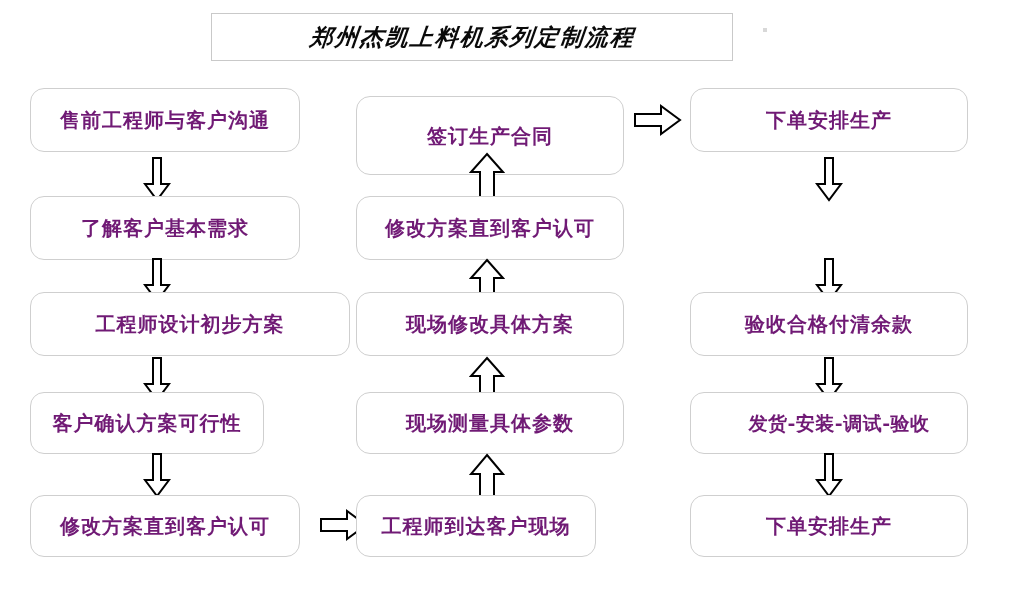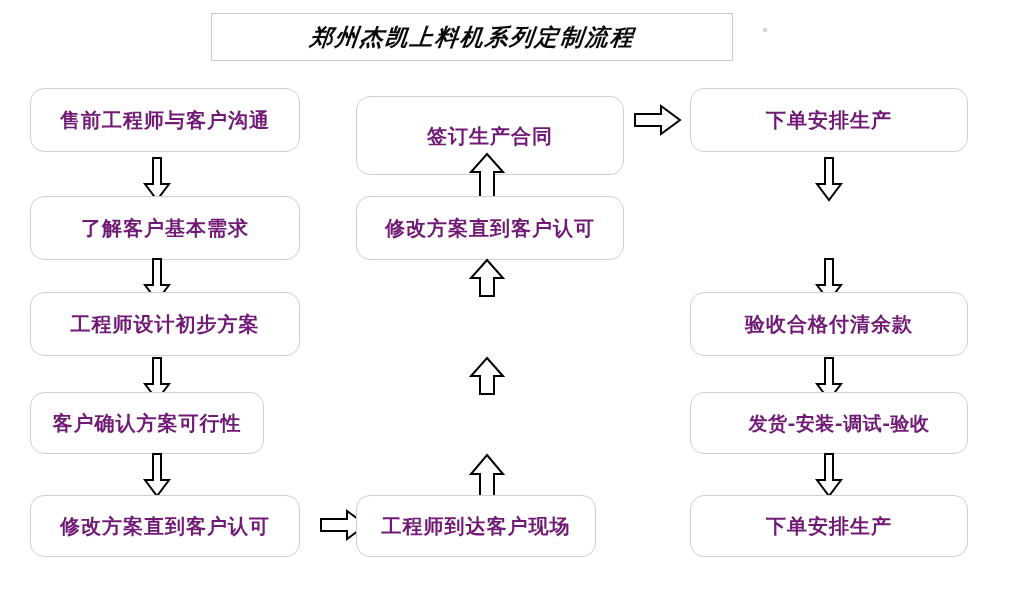--- a/index.html
+++ b/index.html
@@ -117,21 +117,21 @@
   <div class="node" style="left:30px; top:196px; width:270px; height:64px;">
     <span class="node-label">了解客户基本需求</span>
   </div>
 
   <div class="arrow" style="left:142px; top:258px;">
     <svg width="30" height="45" viewBox="0 0 30 45">
         <path d="M11,1 L19,1 L19,27 L27,27 L15,43 L3,27 L11,27 Z"></path>
       </svg>
   </div>
 
-  <div class="node" style="left:30px; top:292px; width:270px; height:64px;">
+  <div class="node" style="left:30px; top:292px; width:320px; height:64px;">
     <span class="node-label">工程师设计初步方案</span>
   </div>
 
   <div class="arrow" style="left:142px; top:357px;">
     <svg width="30" height="45" viewBox="0 0 30 45">
         <path d="M11,1 L19,1 L19,27 L27,27 L15,43 L3,27 L11,27 Z"></path>
       </svg>
   </div>
 
   <div class="node" style="left:30px; top:392px; width:234px; height:62px;">
@@ -167,27 +167,33 @@
   <div class="node" style="left:356px; top:196px; width:268px; height:64px;">
     <span class="node-label">修改方案直到客户认可</span>
   </div>
 
   <div class="arrow" style="left:468px; top:258px;">
     <svg width="38" height="40" viewBox="0 0 38 40">
         <path d="M19,2 L35,20 L26,20 L26,38 L12,38 L12,20 L3,20 Z"></path>
       </svg>
   </div>
 
+  <div class="node" style="left:356px; top:292px; width:268px; height:64px;">
+    <span class="node-label">现场修改具体方案</span>
+  </div>
 
   <div class="arrow" style="left:468px; top:356px;">
     <svg width="38" height="40" viewBox="0 0 38 40">
         <path d="M19,2 L35,20 L26,20 L26,38 L12,38 L12,20 L3,20 Z"></path>
       </svg>
   </div>
 
+  <div class="node" style="left:356px; top:392px; width:268px; height:62px;">
+    <span class="node-label">现场测量具体参数</span>
+  </div>
 
   <div class="arrow" style="left:468px; top:453px;">
     <svg width="38" height="45" viewBox="0 0 38 45">
         <path d="M19,2 L35,21 L26,21 L26,43 L12,43 L12,21 L3,21 Z"></path>
       </svg>
   </div>
 
   <div class="node" style="left:356px; top:495px; width:240px; height:62px;">
     <span class="node-label">工程师到达客户现场</span>
   </div>

